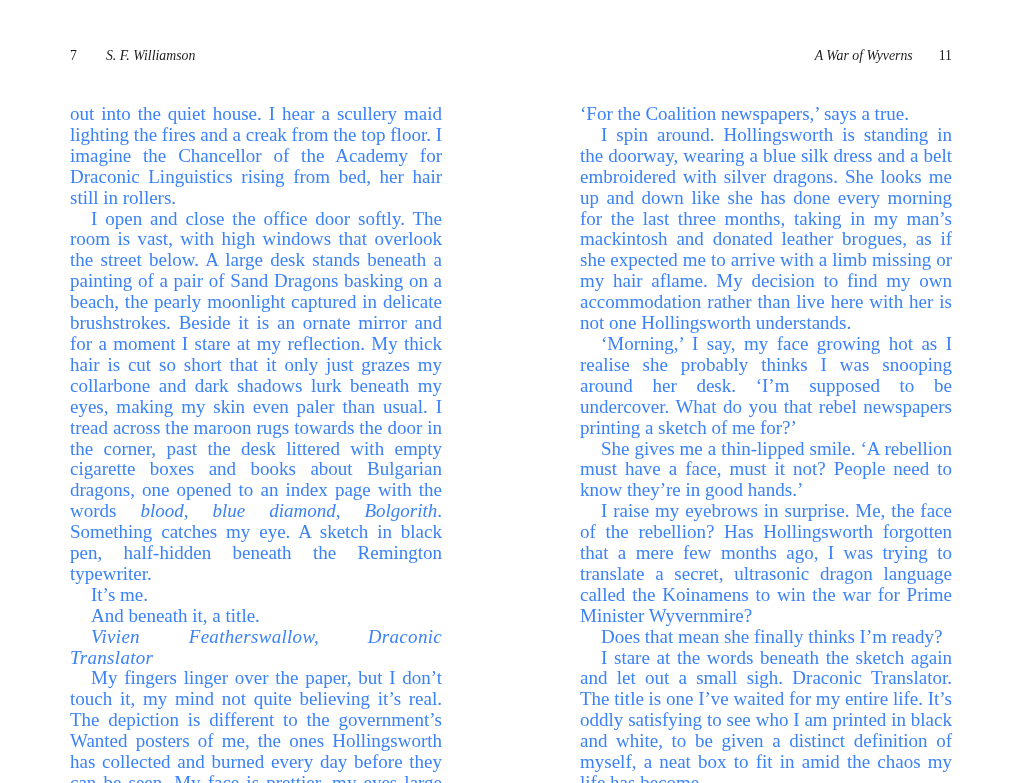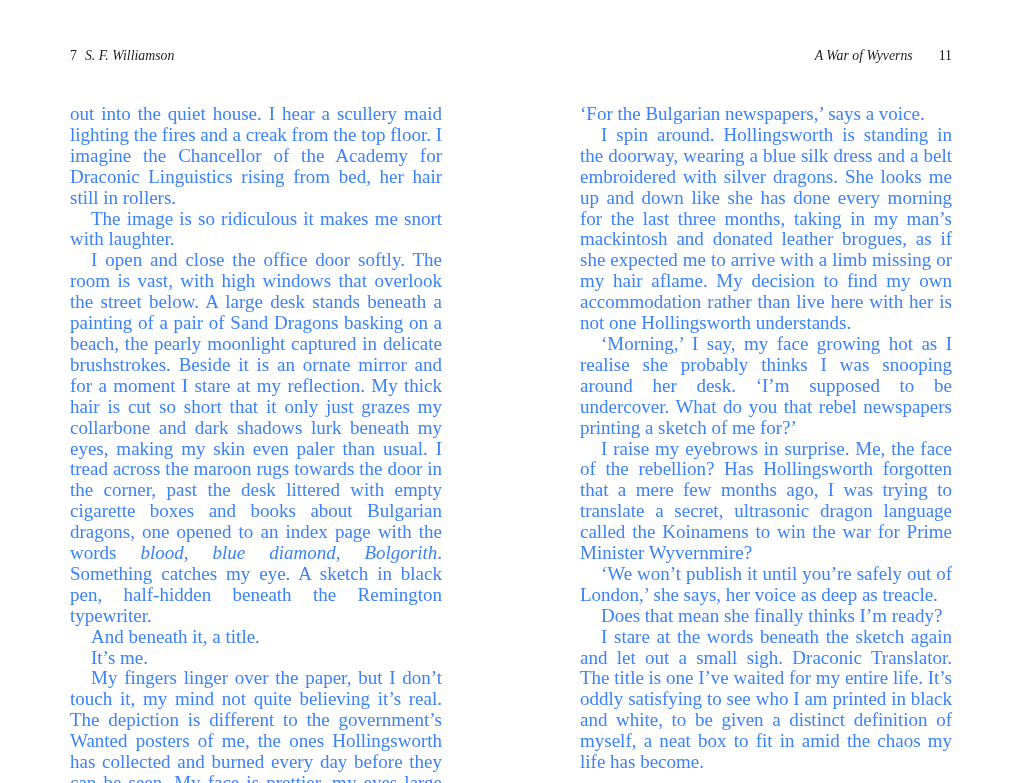--- a/index.html
+++ b/index.html
@@ -31,21 +31,21 @@
   .running-head .book-title,
   .running-head .author-name {
     font-style: italic;
   }
   #head-left { left: 70px; }
   #head-right {
     left: 580px;
     width: 372px;
     text-align: right;
   }
-  #head-left .author-name { margin-left: 8px; }
+  #head-left .author-name { margin-left: 29px; }
   #head-right .folio { margin-left: 26px; }
   .text-body {
     position: absolute;
     top: 104px;
     width: 372px;
     font-size: 19px;
     line-height: 20.9px;
     text-align: justify;
     color: #3b82f6;
   }
@@ -70,30 +70,30 @@
   <div class="running-head" id="head-left">
     <span class="folio">7</span><span class="author-name">S. F. Williamson</span>
   </div>
 
   <div class="running-head" id="head-right">
     <span class="book-title">A War of Wyverns</span><span class="folio">11</span>
   </div>
 
   <div class="text-body" id="body-left">
       <p class="para"><span>out into the quiet house. I hear a scullery maid lighting the fires and a creak from the top floor. I imagine the Chancellor of the Academy for Draconic Linguistics rising from bed, her hair still in rollers.</span></p>
-      <p class="para indent"><span>The image is so ridiculous it makes me snort with laughter.</span></p>
       <p class="para indent"><span>I open and close the office door softly. The room is vast, with high windows that overlook the street below. A large desk stands beneath a painting of a pair of Sand Dragons basking on a beach, the pearly moonlight captured in delicate brushstrokes. Beside it is an ornate mirror and for a moment I stare at my reflection. My thick hair is cut so short that it only just grazes my collarbone and dark shadows lurk beneath my eyes, making my skin even paler than usual. I tread across the maroon rugs towards the door in the corner, past the desk littered with empty cigarette boxes and books about Bulgarian dragons, one opened to an index page with the words </span><span class="run-i">blood</span><span>, </span><span class="run-i">blue diamond</span><span>, </span><span class="run-i">Bolgorith</span><span>. Something catches my eye. A sketch in black pen, half-hidden beneath the Remington typewriter.</span></p>
+      <p class="para indent"><span>It’s me.</span></p>
       <p class="para indent"><span>And beneath it, a title.</span></p>
-      <p class="para indent"><span>It’s me.</span></p>
+      <p class="para indent"><span class="run-script">Vivien Featherswallow, Draconic Translator</span></p>
       <p class="para indent"><span>My fingers linger over the paper, but I don’t touch it, my mind not quite believing it’s real. The depiction is different to the government’s Wanted posters of me, the ones Hollingsworth has collected and burned every day before they can be seen. My face is prettier, my eyes large and doe-like, whereas the Wanted posters depict me with a long, lank braid and a frown. Neither sketch is quite right, each telling a story that is not quite true.</span></p>
     </div>
 
   <div class="text-body" id="body-right">
-      <p class="para"><span>‘For the Bulgarian newspapers,’ says a voice.</span></p>
+      <p class="para"><span>‘For the Coalition newspapers,’ says a true.</span></p>
       <p class="para indent"><span>I spin around. Hollingsworth is standing in the doorway, wearing a blue silk dress and a belt embroidered with silver dragons. She looks me up and down like she has done every morning for the last three months, taking in my man’s mackintosh and donated leather brogues, as if she expected me to arrive with a limb missing or my hair aflame. My decision to find my own accommodation rather than live here with her is not one Hollingsworth understands.</span></p>
       <p class="para indent"><span>‘Morning,’ I say, my face growing hot as I realise she probably thinks I was snooping around her desk. ‘I’m supposed to be undercover. What do you that rebel newspapers printing a sketch of me for?’</span></p>
+      <p class="para indent"><span>She gives me a thin-lipped smile. ‘A rebellion must have a face, must it not? People need to know they’re in good hands.’</span></p>
       <p class="para indent"><span>I raise my eyebrows in surprise. Me, the face of the rebellion? Has Hollingsworth forgotten that a mere few months ago, I was trying to translate a secret, ultrasonic dragon language called the Koinamens to win the war for Prime Minister Wyvernmire?</span></p>
-      <p class="para indent"><span>‘We won’t publish it until you’re safely out of London,’ she says, her voice as deep as treacle.</span></p>
       <p class="para indent"><span>Does that mean she finally thinks I’m ready?</span></p>
       <p class="para indent"><span>I stare at the words beneath the sketch again and let out a small sigh. Draconic Translator. The title is one I’ve waited for my entire life. It’s oddly satisfying to see who I am printed in black and white, to be given a distinct definition of myself, a neat box to fit in amid the chaos my life has become.</span></p>
     </div>
 
 </div>
 
 </body></html>

